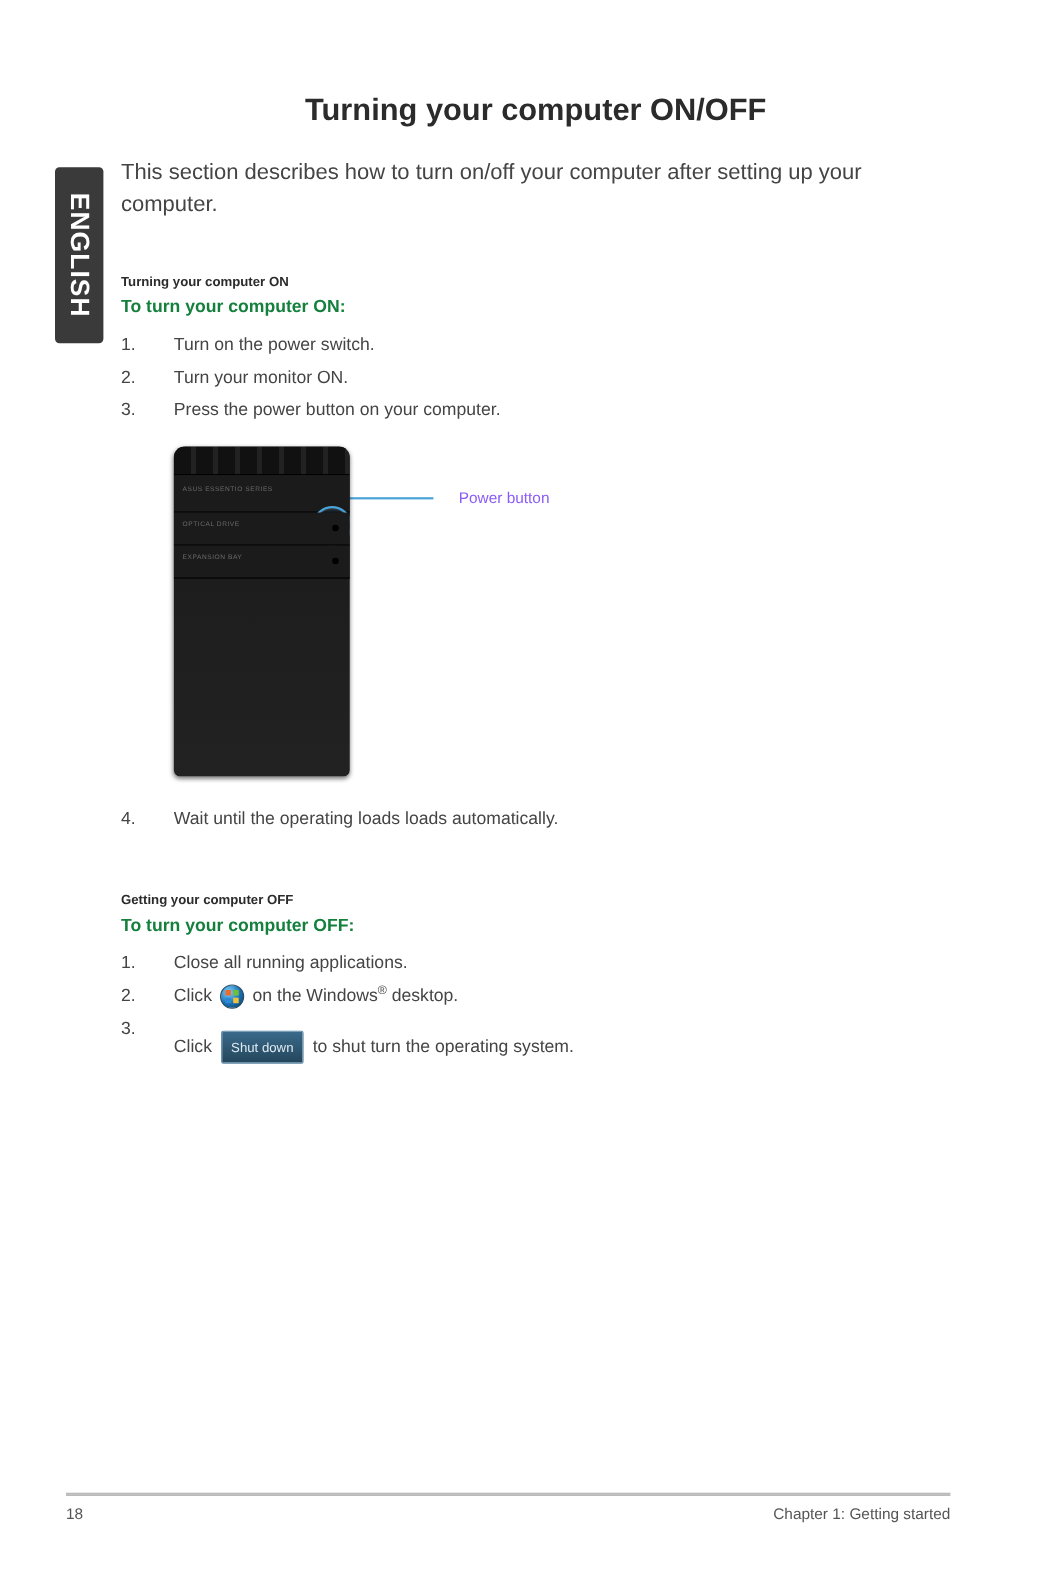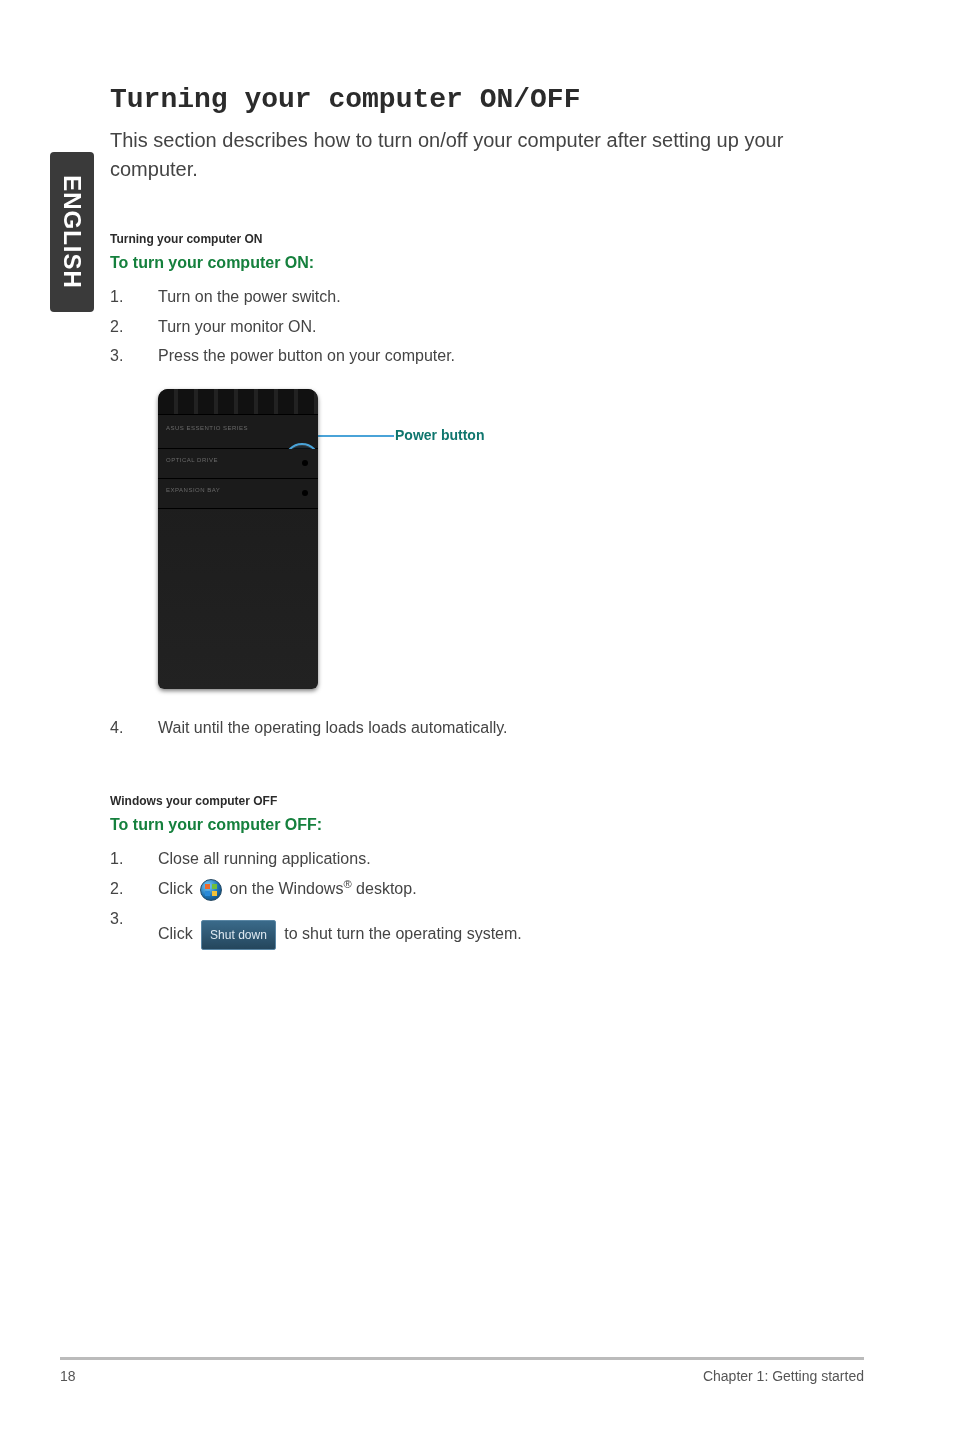--- a/index.html
+++ b/index.html
@@ -27,21 +27,21 @@
     transform: rotate(0deg);
   }
   .side-tab .vtext {
     writing-mode: horizontal-tb;
     transform: rotate(90deg);
     white-space: nowrap;
     font-family: Arial, sans-serif;
     font-weight: 900;
     letter-spacing: 1px;
   }
-  h1.main-title { font-size: 28px; font-weight: bold; color: #2b2b2b; margin-bottom: 11px; font-family: Liberation Mono, monospace; }
+  h1.main-title { font-size: 28px; font-weight: bold; color: #2b2b2b; margin-bottom: 27px; font-family: Liberation Sans, sans-serif; text-align: center; }
   p.intro { font-size: 20px; color: #444; margin-bottom: 48px; line-height: 1.45; }
   h2.sub { font-size: 12px; font-weight: bold; color: #2b2b2b; margin-bottom: 8px; }
   p.boldline { font-size: 16px; font-weight: bold; color: #15803d; margin-bottom: 10px; }
   ol.steps { list-style: none; margin: 0 0 18px 0; padding: 0; }
   ol.steps li { display: flex; font-size: 16px; color: #444; line-height: 1.85; }
   ol.steps li .num { width: 48px; flex: 0 0 48px; }
   ol.steps li .txt { flex: 1; }
   .figure-row { display: flex; align-items: flex-start; margin: 10px 0 24px 48px; }
   .computer {
     width: 160px; height: 300px; background: linear-gradient(#1a1a1a, #222);
@@ -60,21 +60,21 @@
     box-shadow: 0 0 0 1px rgba(255,255,255,0.1) inset;
   }
   .pwr-inner {
     position:absolute; right:6px; top:6px; width:20px;height:20px;border-radius:50%;
     background: radial-gradient(circle at 40% 35%, #5a7a8a, #2a3a44); border:1px solid #000;
   }
   .callout-line {
     width: 80px; height: 2px; background: #4aa3d8; align-self: flex-start;
     margin-top: 46px; margin-left: -4px;
   }
-  .callout-label { font-size: 14px; font-weight: bold; color: #0f766e; margin-top: 38px; margin-left: 1px; }
+  .callout-label { font-size: 14px; font-weight: normal; color: #8b5cf6; margin-top: 38px; margin-left: 23px; }
   .inline-icon {
     display:inline-block; vertical-align: middle; margin: 0 3px;
   }
   .win-orb {
     width:22px;height:22px;border-radius:50%;
     background: radial-gradient(circle at 35% 30%, #7fd4ff 0%, #1a6fb0 55%, #0a3a60 100%);
     border:1px solid #264a64; position:relative; display:inline-flex;align-items:center;justify-content:center;
   }
   .win-orb::after{
     content:""; width:12px;height:12px;
@@ -152,21 +152,21 @@
 
   <ol class="steps">
     <li>
       <span class="num">4.</span>
       <span class="txt">Wait until the operating loads loads automatically.</span>
     </li>
   </ol>
 
   <div class="section-gap"></div>
 
-  <h2 class="sub">Windows your computer OFF</h2>
+  <h2 class="sub">Getting your computer OFF</h2>
   <p class="boldline">To turn your computer OFF:</p>
 
   <ol class="steps">
     <li>
       <span class="num">1.</span>
       <span class="txt">Close all running applications.</span>
     </li>
     <li>
       <span class="num">2.</span>
       <span class="txt">

